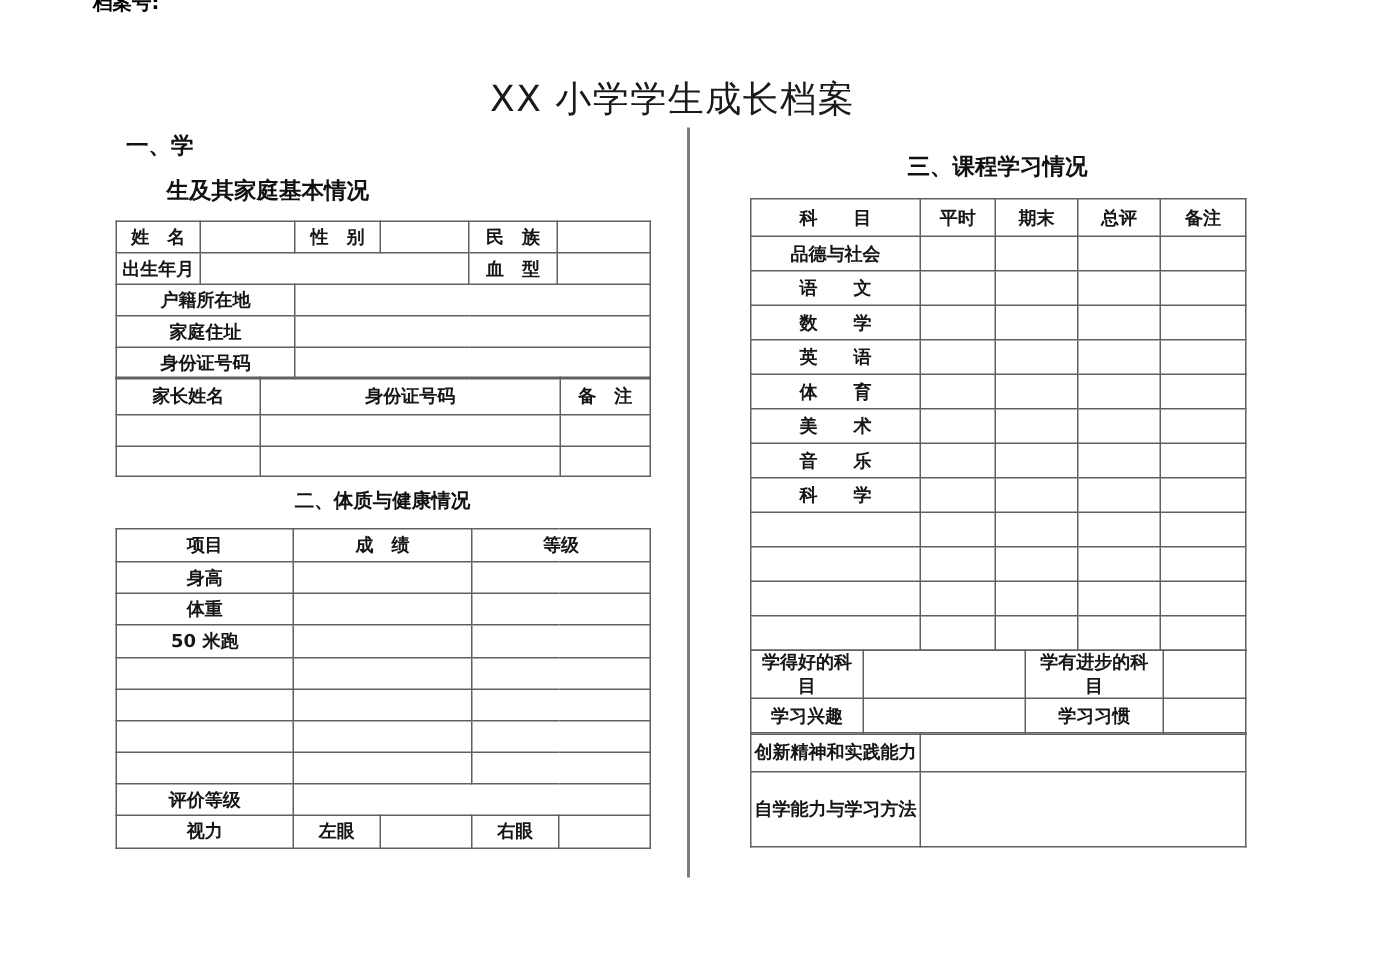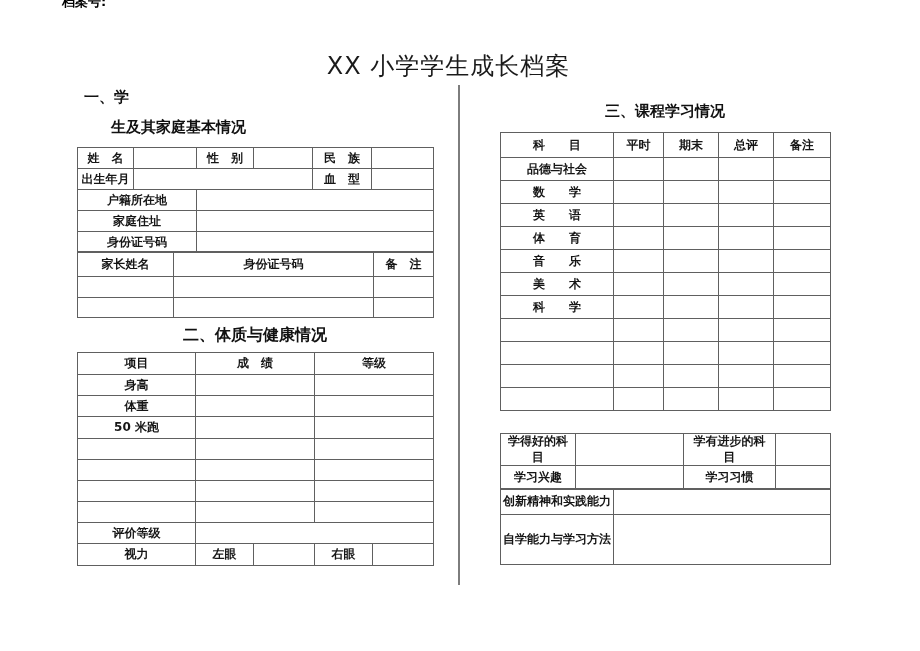--- a/index.html
+++ b/index.html
@@ -20,21 +20,21 @@
   .col-divider {
     position: absolute; left: 458px; top: 85px;
     width: 2px; height: 500px; background: #7d7d7d;
   }
   .left-col  { position: absolute; left: 77px;  top: 88px;  width: 356px; }
   .right-col { position: absolute; left: 500px; top: 100px; width: 330px; }
 
   .sec-h { position: absolute; font-weight: bold; color: #111; margin: 0; }
   .h1a { top: 0; left: 7px; font-size: 15px; }
   .h1b { top: 30px; left: 0; width: 356px; text-align: left; text-indent: 34px; font-size: 15px; }
-  .h2  { top: 237px; left: 0; width: 356px; text-align: center; font-size: 16px; }
+  .h2  { top: 237px; left: 0; width: 356px; text-align: center; font-size: 13px; }
   .h3  { top: 2px; left: 0; width: 330px; text-align: center; font-size: 15px; }
 
   table {
     position: absolute; border-collapse: collapse; table-layout: fixed;
     background: transparent;
   }
   td {
     border: 1px solid #606060; padding: 0 2px;
     text-align: center; vertical-align: middle;
     font-size: 12px; font-weight: bold; color: #161616;
@@ -219,20 +219,27 @@
         <td>备注</td>
       </tr>
       <tr class="r23">
         <td>品德与社会</td>
         <td></td>
         <td></td>
         <td></td>
         <td></td>
       </tr>
       <tr class="r23">
+        <td>语　　文</td>
+        <td></td>
+        <td></td>
+        <td></td>
+        <td></td>
+      </tr>
+      <tr class="r23">
         <td>数　　学</td>
         <td></td>
         <td></td>
         <td></td>
         <td></td>
       </tr>
       <tr class="r23">
         <td>英　　语</td>
         <td></td>
         <td></td>
@@ -240,28 +247,28 @@
         <td></td>
       </tr>
       <tr class="r23">
         <td>体　　育</td>
         <td></td>
         <td></td>
         <td></td>
         <td></td>
       </tr>
       <tr class="r23">
+        <td>美　　术</td>
+        <td></td>
+        <td></td>
+        <td></td>
+        <td></td>
+      </tr>
+      <tr class="r23">
         <td>音　　乐</td>
-        <td></td>
-        <td></td>
-        <td></td>
-        <td></td>
-      </tr>
-      <tr class="r23">
-        <td>美　　术</td>
         <td></td>
         <td></td>
         <td></td>
         <td></td>
       </tr>
       <tr class="r23">
         <td>科　　学</td>
         <td></td>
         <td></td>
         <td></td>

